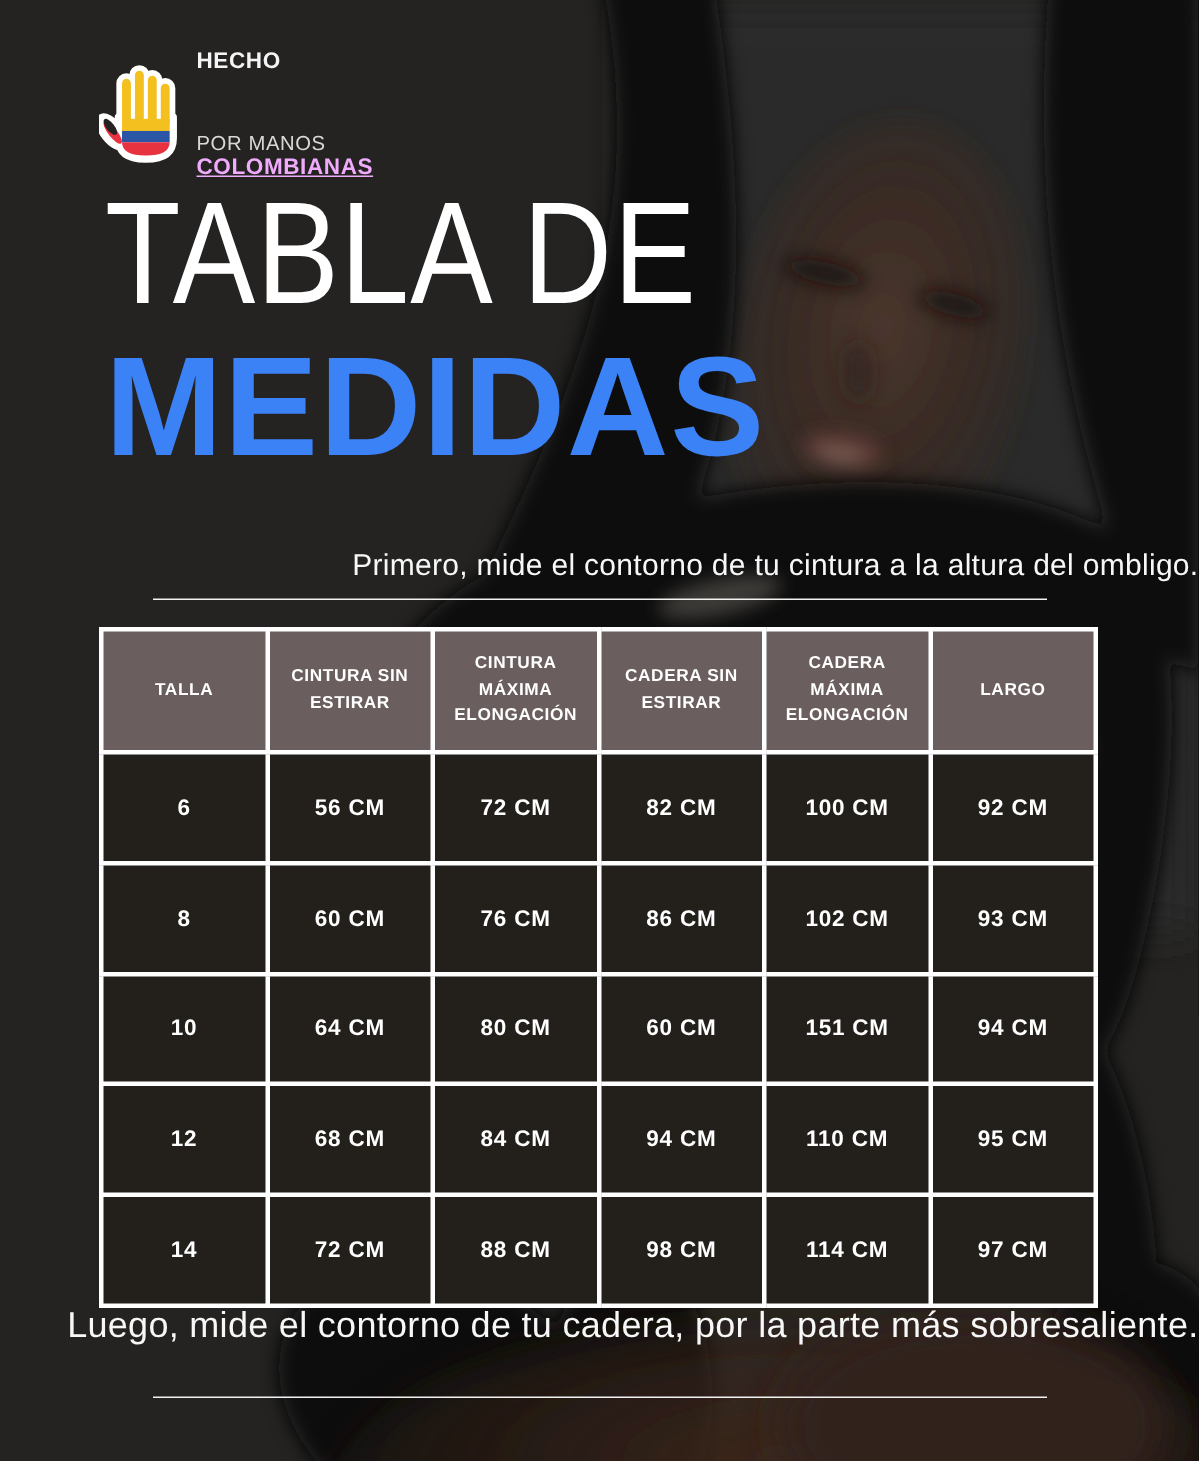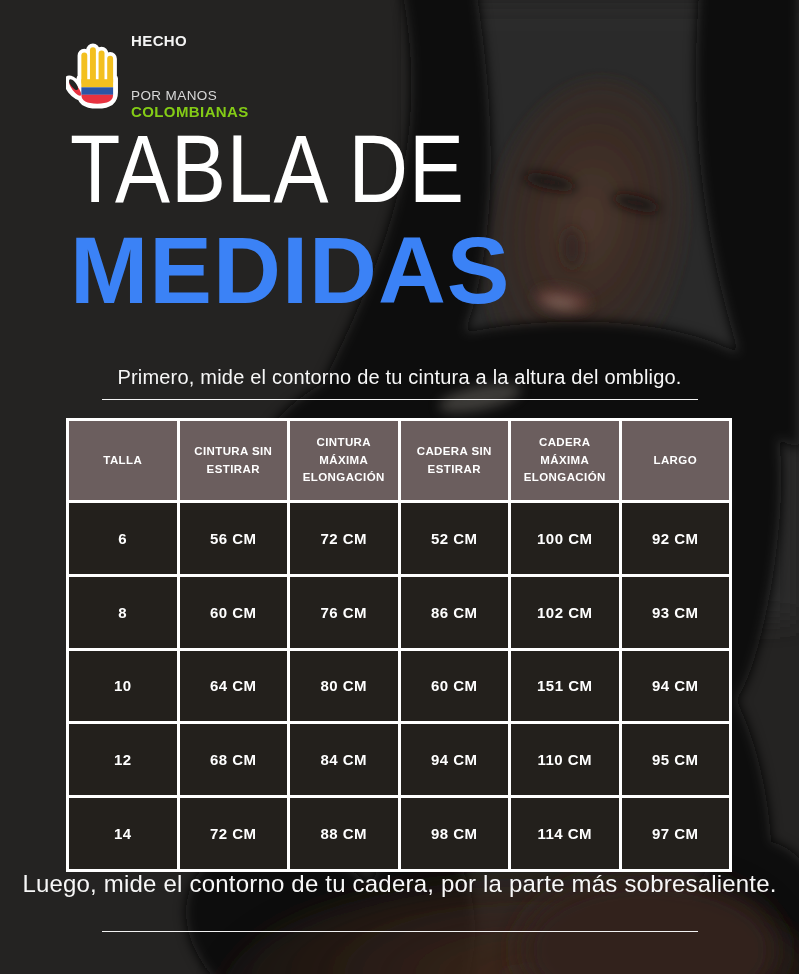--- a/index.html
+++ b/index.html
@@ -12,38 +12,38 @@
     color:#ffffff;
   }
   .bg-art{position:absolute;left:0;top:0;width:799px;height:974px;}
 
   
   .logo{position:absolute;left:66px;top:33px;display:flex;align-items:center;gap:9px;}
   .logo-hand{width:56px;height:76px;}
   .logo-text{display:flex;flex-direction:column;line-height:1.08;letter-spacing:.4px;}
   .logo-l1{font-size:15px;font-weight:bold;color:#f4f4f4;}
   .logo-l2{font-size:13.5px;font-weight:normal;color:#d8d8d8;margin-top:40px;}
-  .logo-l3{font-size:15px;font-weight:bold;color:#84cc16;}
+  .logo-l3{font-size:15px;font-weight:bold;color:#f0abfc;text-decoration:underline;}
 
   
   .title-line1{
     position:absolute;left:70px;top:120px;
     font-size:97px;font-weight:400;line-height:1;
     letter-spacing:1px;color:#ffffff;
     transform:scaleX(.85);transform-origin:left top;white-space:nowrap;
   }
   .title-line2{
     position:absolute;left:70px;top:224px;
     font-size:94px;font-weight:800;line-height:1;
     letter-spacing:1px;color:#3b82f6;white-space:nowrap;
   }
 
   
   .instr{
-    position:absolute;left:0;width:799px;text-align:center;
+    position:absolute;left:0;width:799px;text-align:right;
     font-size:20px;font-weight:400;color:#f7f7f7;letter-spacing:.2px;
     white-space:nowrap;
   }
   .instr-top{top:366px;}
   .instr-bottom{top:870px;font-size:24px;}
   .rule{
     position:absolute;left:50%;transform:translateX(-50%);
     width:596px;height:0;border-top:1.6px solid #f2f2f2;
   }
   .rule-top{top:399px;}
@@ -175,21 +175,21 @@
         <th>CADERA SIN ESTIRAR</th>
         <th>CADERA MÁXIMA ELONGACIÓN</th>
         <th>LARGO</th>
       </tr>
     </thead>
     <tbody>
       <tr>
         <td>6</td>
         <td>56 CM</td>
         <td>72 CM</td>
-        <td>52 CM</td>
+        <td>82 CM</td>
         <td>100 CM</td>
         <td>92 CM</td>
       </tr>
       <tr>
         <td>8</td>
         <td>60 CM</td>
         <td>76 CM</td>
         <td>86 CM</td>
         <td>102 CM</td>
         <td>93 CM</td>

